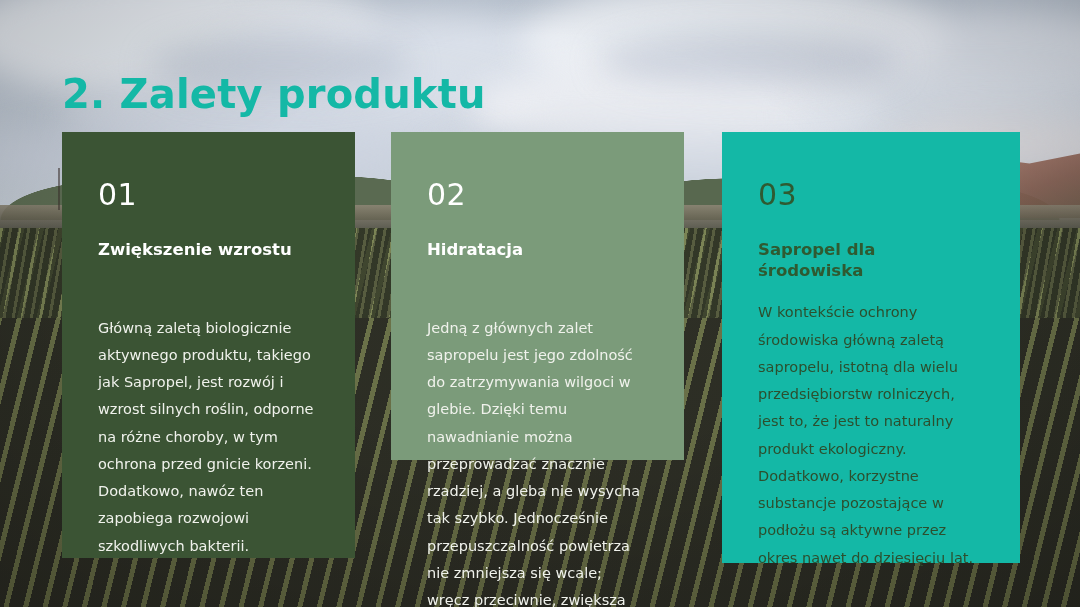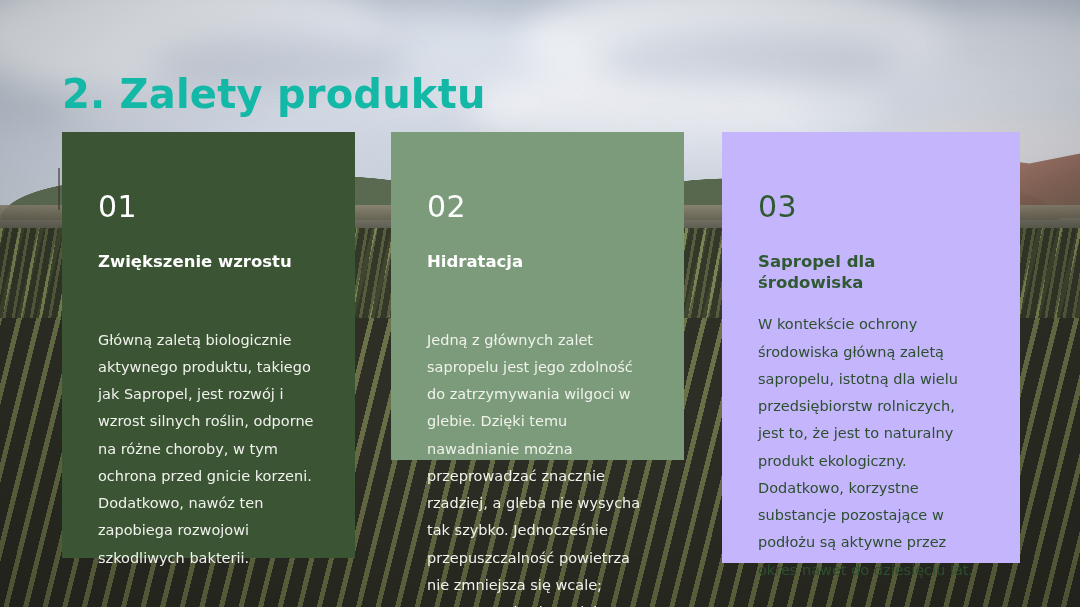--- a/index.html
+++ b/index.html
@@ -127,33 +127,33 @@
     font-weight: bold;
     color: #14b8a6;
     letter-spacing: .2px;
     white-space: nowrap;
   }
 
   
   .card {
     position: absolute;
     box-sizing: border-box;
-    padding: 12px 36px;
+    padding: 0 36px;
   }
   .card-1 {
     left: 62px;  top: 132px;  width: 293px; height: 426px;
     background: #3b5434;
   }
   .card-2 {
     left: 391px; top: 132px;  width: 293px; height: 328px;
     background: #7b9b7a;
   }
   .card-3 {
     left: 722px; top: 132px;  width: 298px; height: 431px;
-    background: #c4b5fd;
+    background: #14b8a6;
   }
 
   .card-number {
     font-size: 30px;
     font-weight: normal;
     line-height: 1;
     letter-spacing: .5px;
   }
   .card-1 .card-number,
   .card-2 .card-number { color: #ffffff; margin-top: 48px; }

